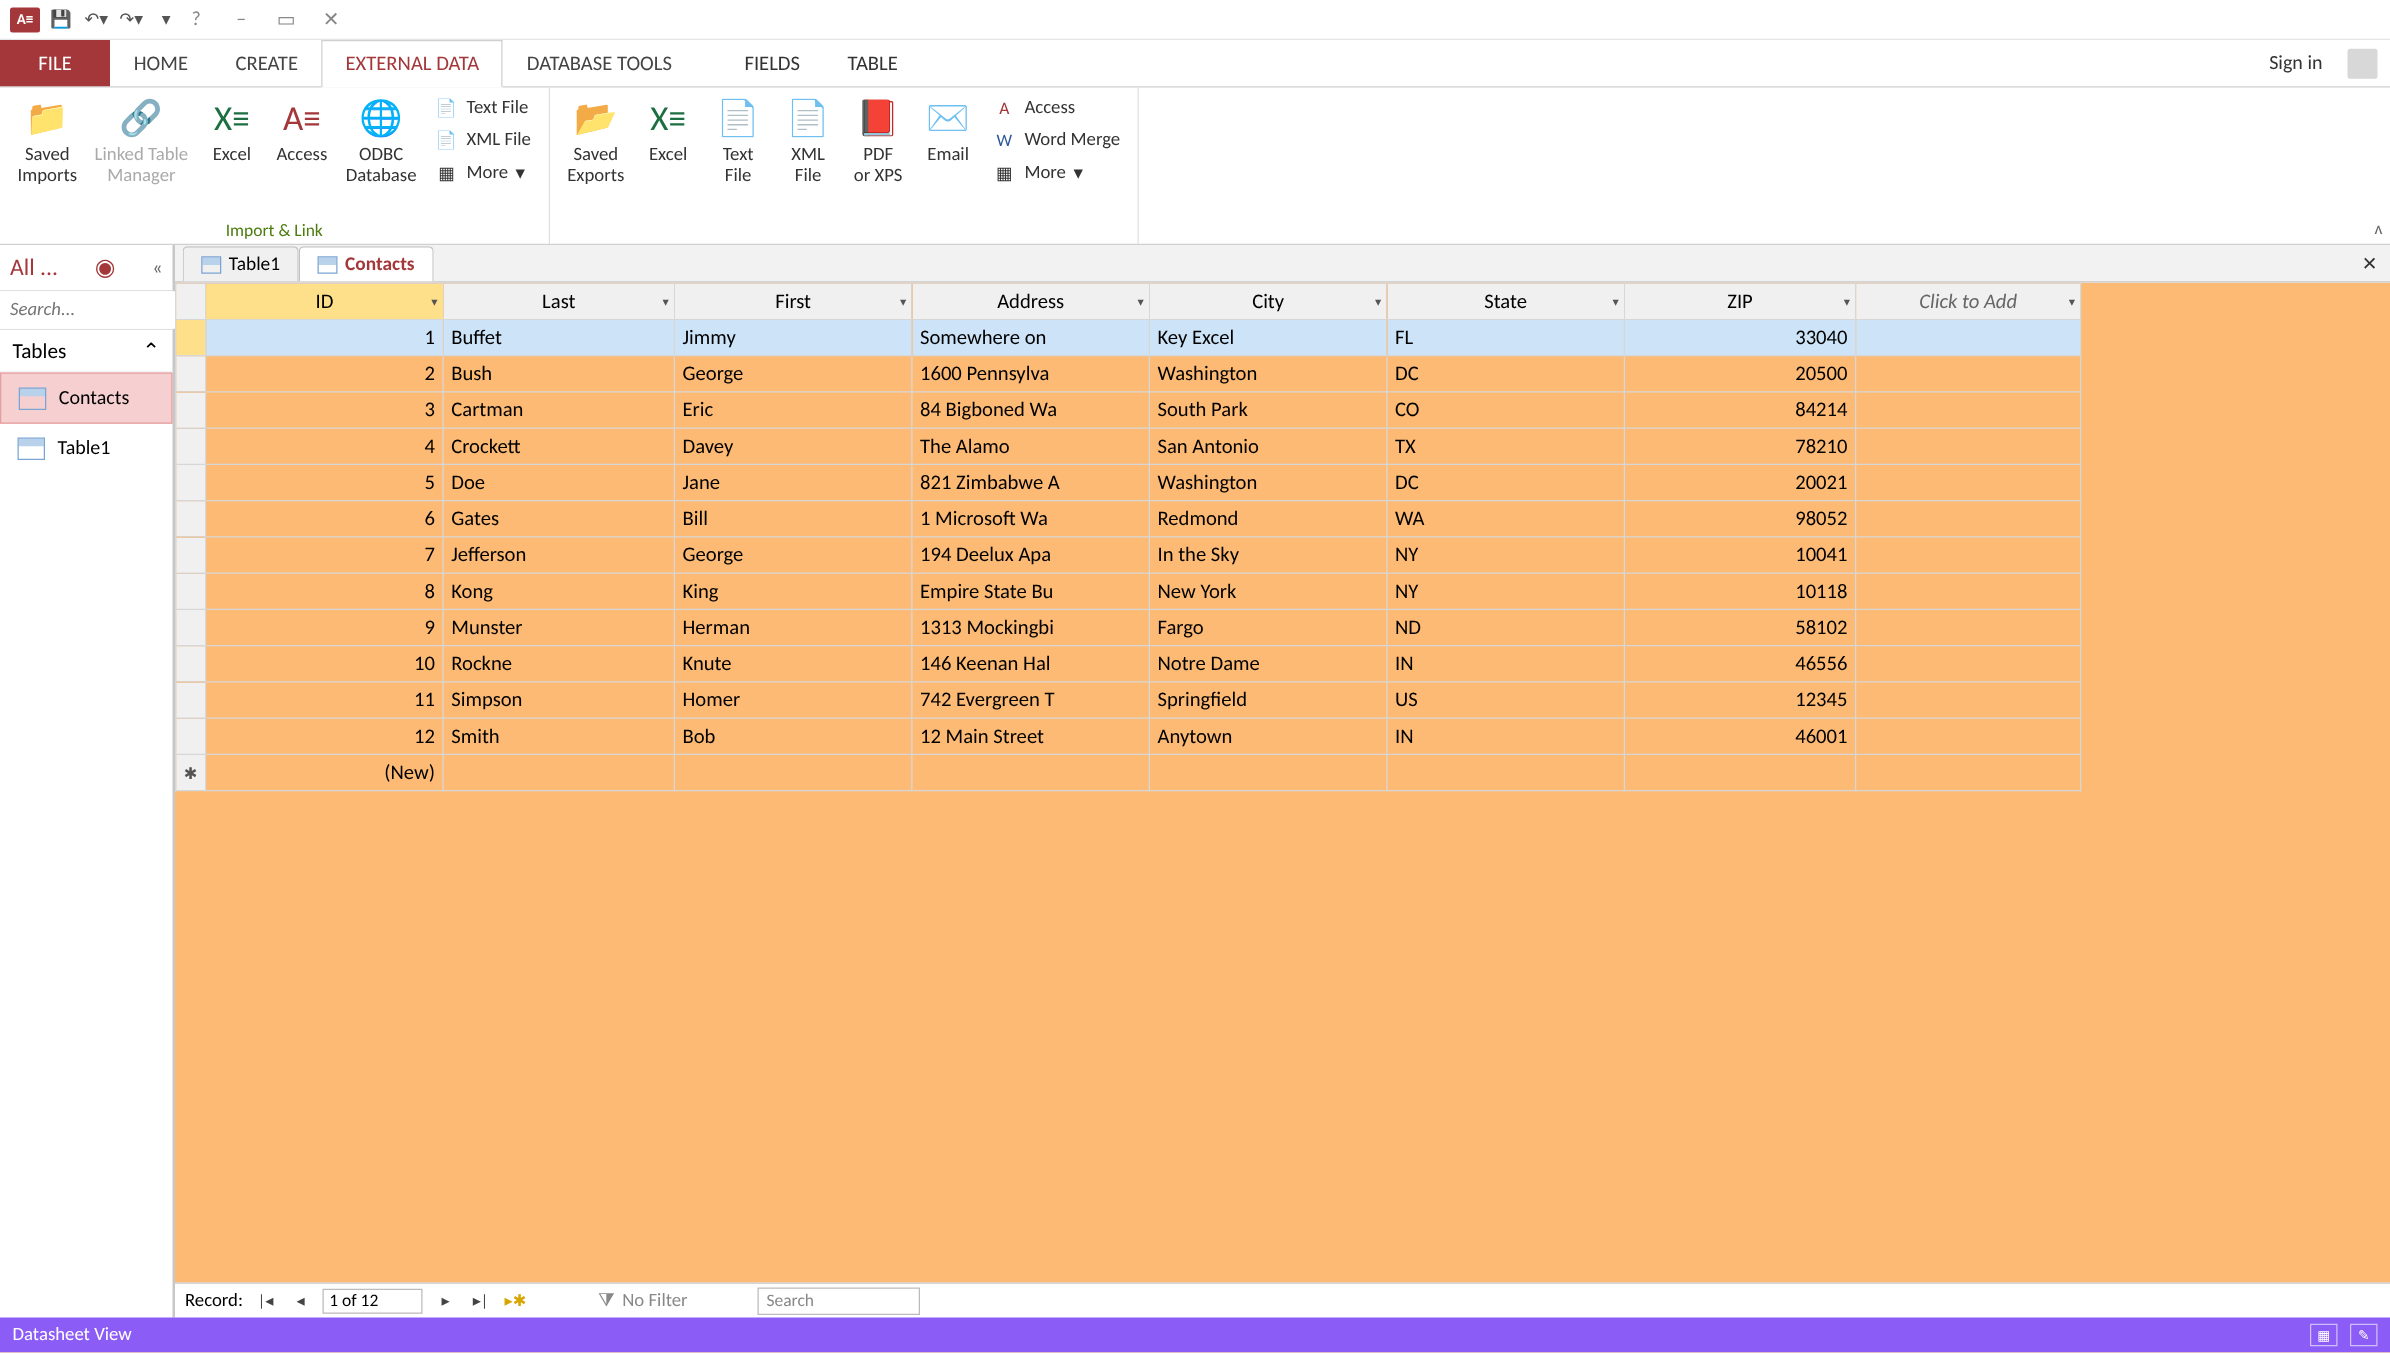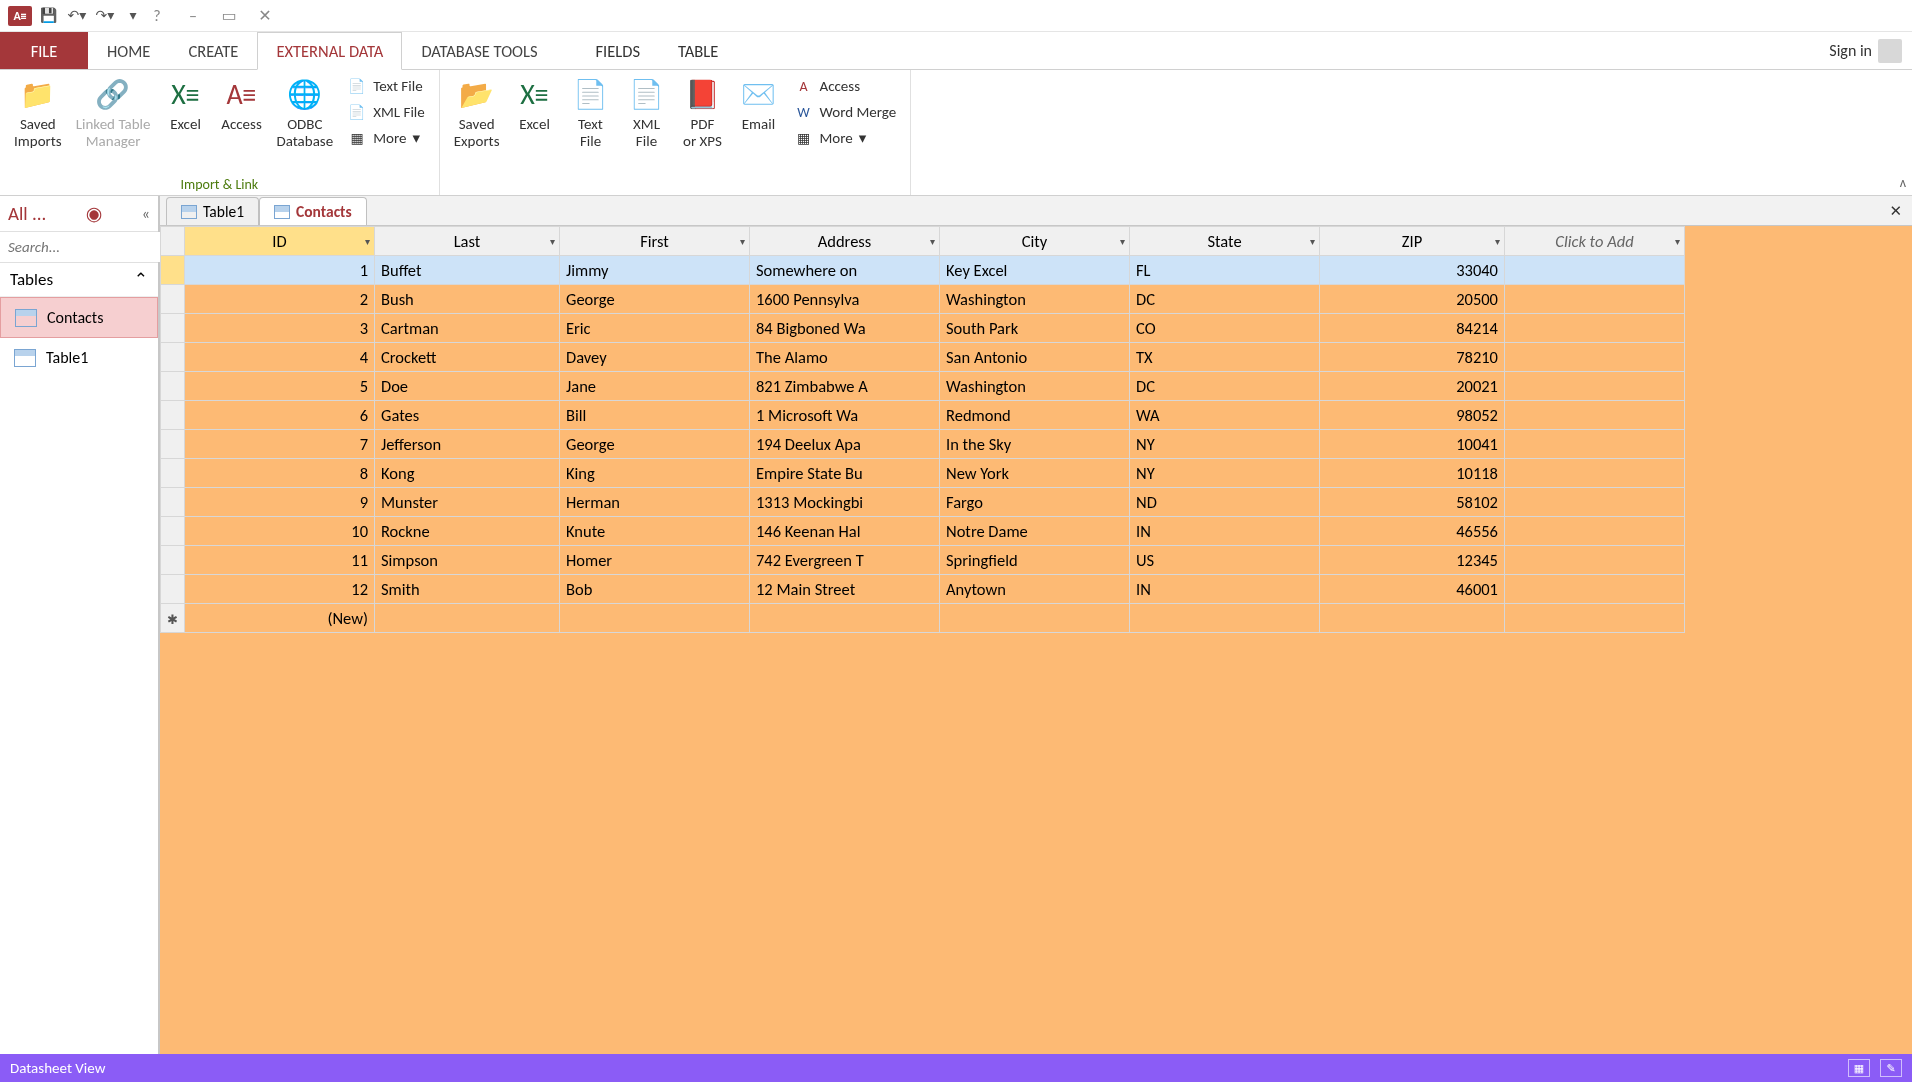--- a/index.html
+++ b/index.html
@@ -14,38 +14,38 @@
 .table-tools { color: #b58600; font-weight: 400; font-size: 13px; letter-spacing: 0.5px; }
 .title-right { display: flex; align-items: center; gap: 10px; padding-right: 8px; color: #888; font-size: 16px; }
 .win-btn { width: 26px; height: 20px; display: flex; align-items: center; justify-content: center; cursor: pointer; }
 
 
 .ribbon-tabs { height: 38px; display: flex; align-items: stretch; border-bottom: 1px solid #d0d0d0; position: relative; }
 .file-tab { width: 88px; background: #a4373a; color: #fff; display: flex; align-items: center; justify-content: center; font-size: 16.5px; }
 .tab { padding: 0 18px; display: flex; align-items: center; font-size: 16.5px; color: #444; cursor: pointer; border: 1px solid transparent; border-bottom: none;}
 .tab.active { color: #a4373a; border: 1px solid #d0d0d0; border-bottom: 1px solid #fff; margin-bottom: -1px; background:#fff;}
 .tab.context { color: #333; }
-.signin { position: absolute; right: 10px; top: 0; height: 100%; display: flex; align-items: center; gap: 6px; font-size: 16px; color: #333; }
+.signin { position: absolute; right: 10px; top: 0; height: 100%; display: flex; align-items: center; gap: 20px; font-size: 16px; color: #333; }
 .signin .avatar { width: 24px; height: 24px; background: #d8d8d8; border-radius: 2px; }
 
 
 .ribbon { height: 126px; border-bottom: 1px solid #d0d0d0; display: flex; position: relative; }
 .ribbon-group { border-right: 1px solid #e0e0e0; padding: 4px 10px 2px 10px; display: flex; flex-direction: column; justify-content: space-between; }
 .group-label { text-align: center; font-size: 14px; color: #4d7c0f; padding-top: 2px; }
 .group-row { display: flex; gap: 6px; align-items: flex-start; flex:1;}
 .big-btn { display: flex; flex-direction: column; align-items: center; gap: 2px; padding: 2px 4px; cursor: pointer; font-size: 15px; color: #333; text-align:center; line-height:1.15;}
 .big-btn .ico { width: 42px; height: 38px; display: flex; align-items: center; justify-content: center; font-size: 28px; }
 .small-stack { display: flex; flex-direction: column; gap: 2px; justify-content:center; }
 .small-btn { display: flex; align-items: center; gap: 6px; padding: 2px 4px; cursor: pointer; font-size: 15px; color: #333; white-space:nowrap;}
 .small-btn .sico { width: 20px; height: 20px; display: flex; align-items: center; justify-content: center; font-size: 14px; }
 .collapse-chevron { position: absolute; right: 6px; bottom: 4px; font-size: 14px; color: #666; cursor:pointer; }
 
 
 .content { flex: 1; display: flex; min-height: 0; }
-.nav-pane { width: 160px; border-right: 2px solid #c7c7c7; display: flex; flex-direction: column; background:#fff;}
+.nav-pane { width: 140px; border-right: 2px solid #c7c7c7; display: flex; flex-direction: column; background:#fff;}
 .nav-header { display:flex; align-items:center; padding: 6px 8px; color:#a4373a; font-size:19px; border-bottom:1px solid #e0e0e0; justify-content: space-between;}
 .nav-header .toggle { color:#666; font-size:16px; }
 .search-row { display:flex; align-items:center; border-bottom:1px solid #e0e0e0;}
 .search-row input { flex:1; border:none; padding:6px 8px; font-size:15px; font-style:italic; color:#888; outline:none;}
 .search-row .sbtn { width:28px; height:28px; display:flex;align-items:center;justify-content:center;color:#0066b3;border-left:1px solid #e0e0e0; cursor:pointer;}
 .nav-section { padding:6px 10px; font-size:17px; display:flex; justify-content:space-between; align-items:center; border-bottom:1px solid #eee;}
 .nav-item { padding:10px 8px 10px 14px; display:flex; align-items:center; gap:10px; font-size:16px; cursor:pointer;}
 .nav-item.selected { background:#f6cfd0; border:1px solid #e49ea0;}
 .tbl-ico { width:22px; height:18px; background:linear-gradient(#fff,#fff); border:1px solid #7aa5d2; display:inline-block; background-image:linear-gradient(#b8d2ec,#b8d2ec); background-size:100% 6px; background-repeat:no-repeat;}
 
@@ -417,20 +417,36 @@
               <td></td>
               <td></td>
               <td></td>
               <td></td>
               <td></td>
             </tr>
           </tbody>
       </table>
     </div>
 
+    <div class="recnav">
+      <span>Record:</span>
+      <span class="navbtn">|◂</span>
+      <span class="navbtn">◂</span>
+      <input value="1 of 12" style="">
+      <span class="navbtn">▸</span>
+      <span class="navbtn">▸|</span>
+      <span class="navbtn" style="color:#d8a500">▸✱</span>
+      <span style="width:40px"></span>
+      <span class="nofilter">
+          <span>⧩</span>
+          <span>No Filter</span>
+        </span>
+      <span style="width:40px"></span>
+      <input class="searchbox" value="Search" style="">
+    </div>
   </div>
 </div>
 
 <div class="statusbar">
   <span>Datasheet View</span>
   <div class="views">
     <div class="view-btn">▦</div>
     <div class="view-btn">✎</div>
   </div>
 </div>

